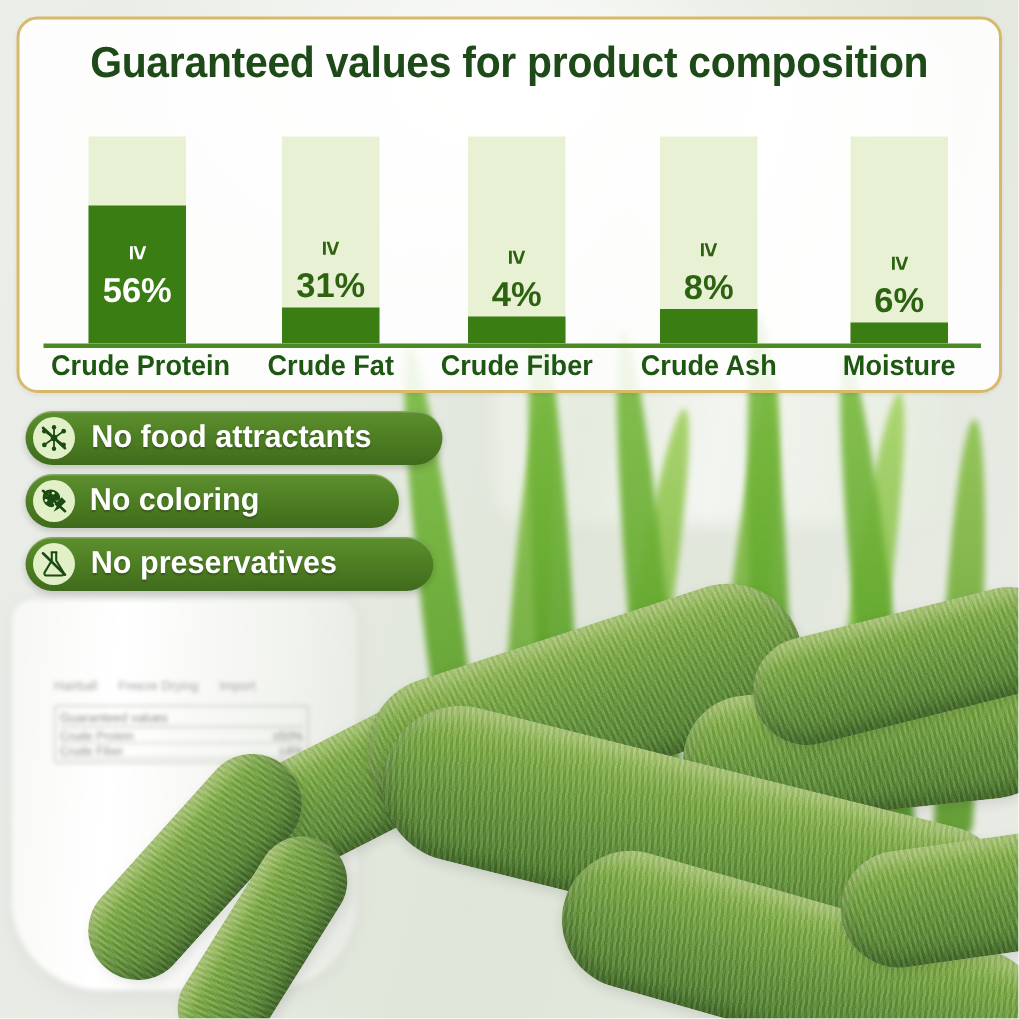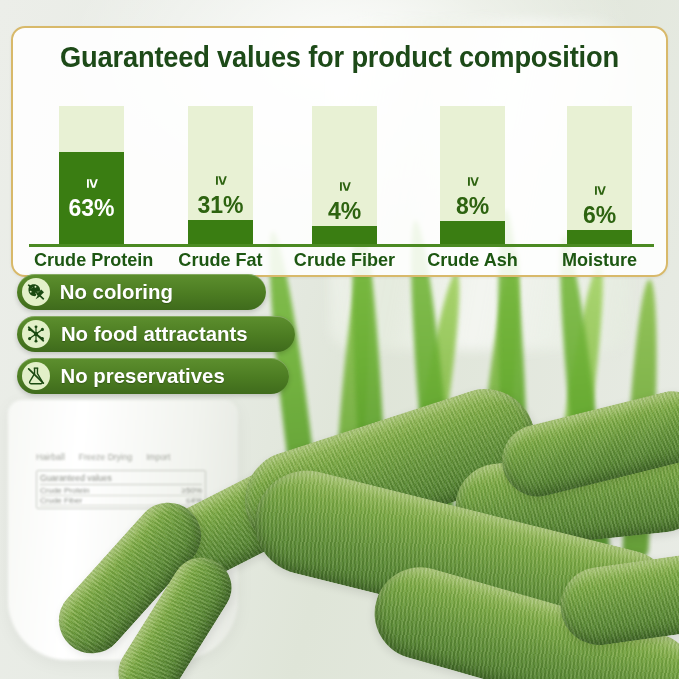--- a/index.html
+++ b/index.html
@@ -93,21 +93,21 @@
   }
   .stick::after{
     content:"";position:absolute;inset:0;border-radius:999px;
     background: repeating-linear-gradient(92deg, rgba(255,255,255,0.07) 0 1px, rgba(40,70,20,0.07) 1px 3px);
     mix-blend-mode: overlay;
   }
 
   
   .chart-card {
     position: absolute;
-    left: 11px; top: 26px;
+    left: 11px; top: 11px;
     width: 657px; height: 251px;
     background: rgba(255,255,255,0.88);
     border: 2px solid #d8b96a;
     border-radius: 14px;
     box-shadow: 0 1px 3px rgba(0,0,0,0.06);
     overflow: hidden;
   }
   .chart-title {
     position: absolute;
     left: 0; right: 0; top: 13px;
@@ -277,21 +277,21 @@
     <div class="chart-title">Guaranteed values for product composition</div>
 
     <div class="plot">
       <div class="axis-line"></div>
 
       <div class="bar-group" style="left:30px; width:65px;">
         <div class="bar-track">
           <div class="bar-fill" style="height:92px;"></div>
           <div class="bar-text inside" style="bottom:24px;">
             <span class="ge">≥</span>
-            <span class="pct">63%</span>
+            <span class="pct">56%</span>
           </div>
         </div>
         <div class="cat-label">Crude Protein</div>
       </div>
 
       <div class="bar-group" style="left:159px; width:65px;">
         <div class="bar-track">
           <div class="bar-fill" style="height:24px;"></div>
           <div class="bar-text outside" style="bottom:27px;">
             <span class="ge">≥</span>
@@ -331,37 +331,20 @@
             <span class="pct">6%</span>
           </div>
         </div>
         <div class="cat-label">Moisture</div>
       </div>
     </div>
   </div>
 
   <div class="badges">
 
-
-    <div class="badge" style="width:249px;">
-      <span class="badge-icon">
-        <svg width="22" height="22" viewBox="0 0 24 24">
-          <path d="M9.6 3.6c3.8 0 6.9 2.7 6.9 6 0 1.6-1.3 2.2-2.3 2.2h-1.4c-.8 0-1.4.6-1.4 1.3 0 .4.2.7.4 1 .3.3.4.6.4 1 0 .8-.7 1.4-1.5 1.4-3.8 0-6.9-3-6.9-6.8S5.8 3.6 9.6 3.6z" fill="#1b4a12"></path>
-          <g fill="#e2f0c8">
-            <circle cx="7.4" cy="7.6" r="1.05"></circle>
-            <circle cx="11.4" cy="6.3" r="1.05"></circle>
-            <circle cx="6.2" cy="11.6" r="1.05"></circle>
-          </g>
-          <path d="M17.6 9.2l3.1 3.1-5.2 5.2-3.1-3.1z" fill="#1b4a12"></path>
-          <path d="M14.2 15.4l-2.6 4.4 4.4-2.6z" fill="#1b4a12"></path>
-          <line x1="4" y1="4.6" x2="20" y2="19.4" stroke="#1b4a12" stroke-width="1.9" stroke-linecap="round"></line>
-        </svg>
-      </span>
-      <span class="badge-label">No coloring</span>
-    </div>
 
     <div class="badge" style="width:278px;">
       <span class="badge-icon">
         <svg width="22" height="22" viewBox="0 0 24 24">
           <g stroke="#1b4a12" stroke-width="1.3" fill="none">
             <line x1="12" y1="12" x2="5" y2="7"></line>
             <line x1="12" y1="12" x2="19" y2="7"></line>
             <line x1="12" y1="12" x2="5" y2="17"></line>
             <line x1="12" y1="12" x2="19" y2="17"></line>
             <line x1="12" y1="12" x2="12" y2="4.5"></line>
@@ -375,20 +358,37 @@
             <circle cx="19" cy="17" r="1.7"></circle>
             <circle cx="12" cy="4.2" r="1.6"></circle>
             <circle cx="12" cy="19.8" r="1.6"></circle>
           </g>
           <line x1="4" y1="4.6" x2="20" y2="19.4" stroke="#1b4a12" stroke-width="1.9" stroke-linecap="round"></line>
         </svg>
       </span>
       <span class="badge-label">No food attractants</span>
     </div>
 
+    <div class="badge" style="width:249px;">
+      <span class="badge-icon">
+        <svg width="22" height="22" viewBox="0 0 24 24">
+          <path d="M9.6 3.6c3.8 0 6.9 2.7 6.9 6 0 1.6-1.3 2.2-2.3 2.2h-1.4c-.8 0-1.4.6-1.4 1.3 0 .4.2.7.4 1 .3.3.4.6.4 1 0 .8-.7 1.4-1.5 1.4-3.8 0-6.9-3-6.9-6.8S5.8 3.6 9.6 3.6z" fill="#1b4a12"></path>
+          <g fill="#e2f0c8">
+            <circle cx="7.4" cy="7.6" r="1.05"></circle>
+            <circle cx="11.4" cy="6.3" r="1.05"></circle>
+            <circle cx="6.2" cy="11.6" r="1.05"></circle>
+          </g>
+          <path d="M17.6 9.2l3.1 3.1-5.2 5.2-3.1-3.1z" fill="#1b4a12"></path>
+          <path d="M14.2 15.4l-2.6 4.4 4.4-2.6z" fill="#1b4a12"></path>
+          <line x1="4" y1="4.6" x2="20" y2="19.4" stroke="#1b4a12" stroke-width="1.9" stroke-linecap="round"></line>
+        </svg>
+      </span>
+      <span class="badge-label">No coloring</span>
+    </div>
+
     <div class="badge" style="width:272px;">
       <span class="badge-icon">
         <svg width="22" height="22" viewBox="0 0 24 24">
           <g fill="none" stroke="#1b4a12" stroke-width="1.5" stroke-linejoin="round">
             <path d="M9.6 3.4h4.8"></path>
             <path d="M10.4 3.4v6.1L5.2 18.1c-.6 1 .1 2.3 1.3 2.3h11c1.2 0 1.9-1.3 1.3-2.3L13.6 9.5V3.4"></path>
           </g>
           <line x1="4" y1="4.2" x2="20" y2="19.8" stroke="#1b4a12" stroke-width="1.9" stroke-linecap="round"></line>
         </svg>
       </span>

